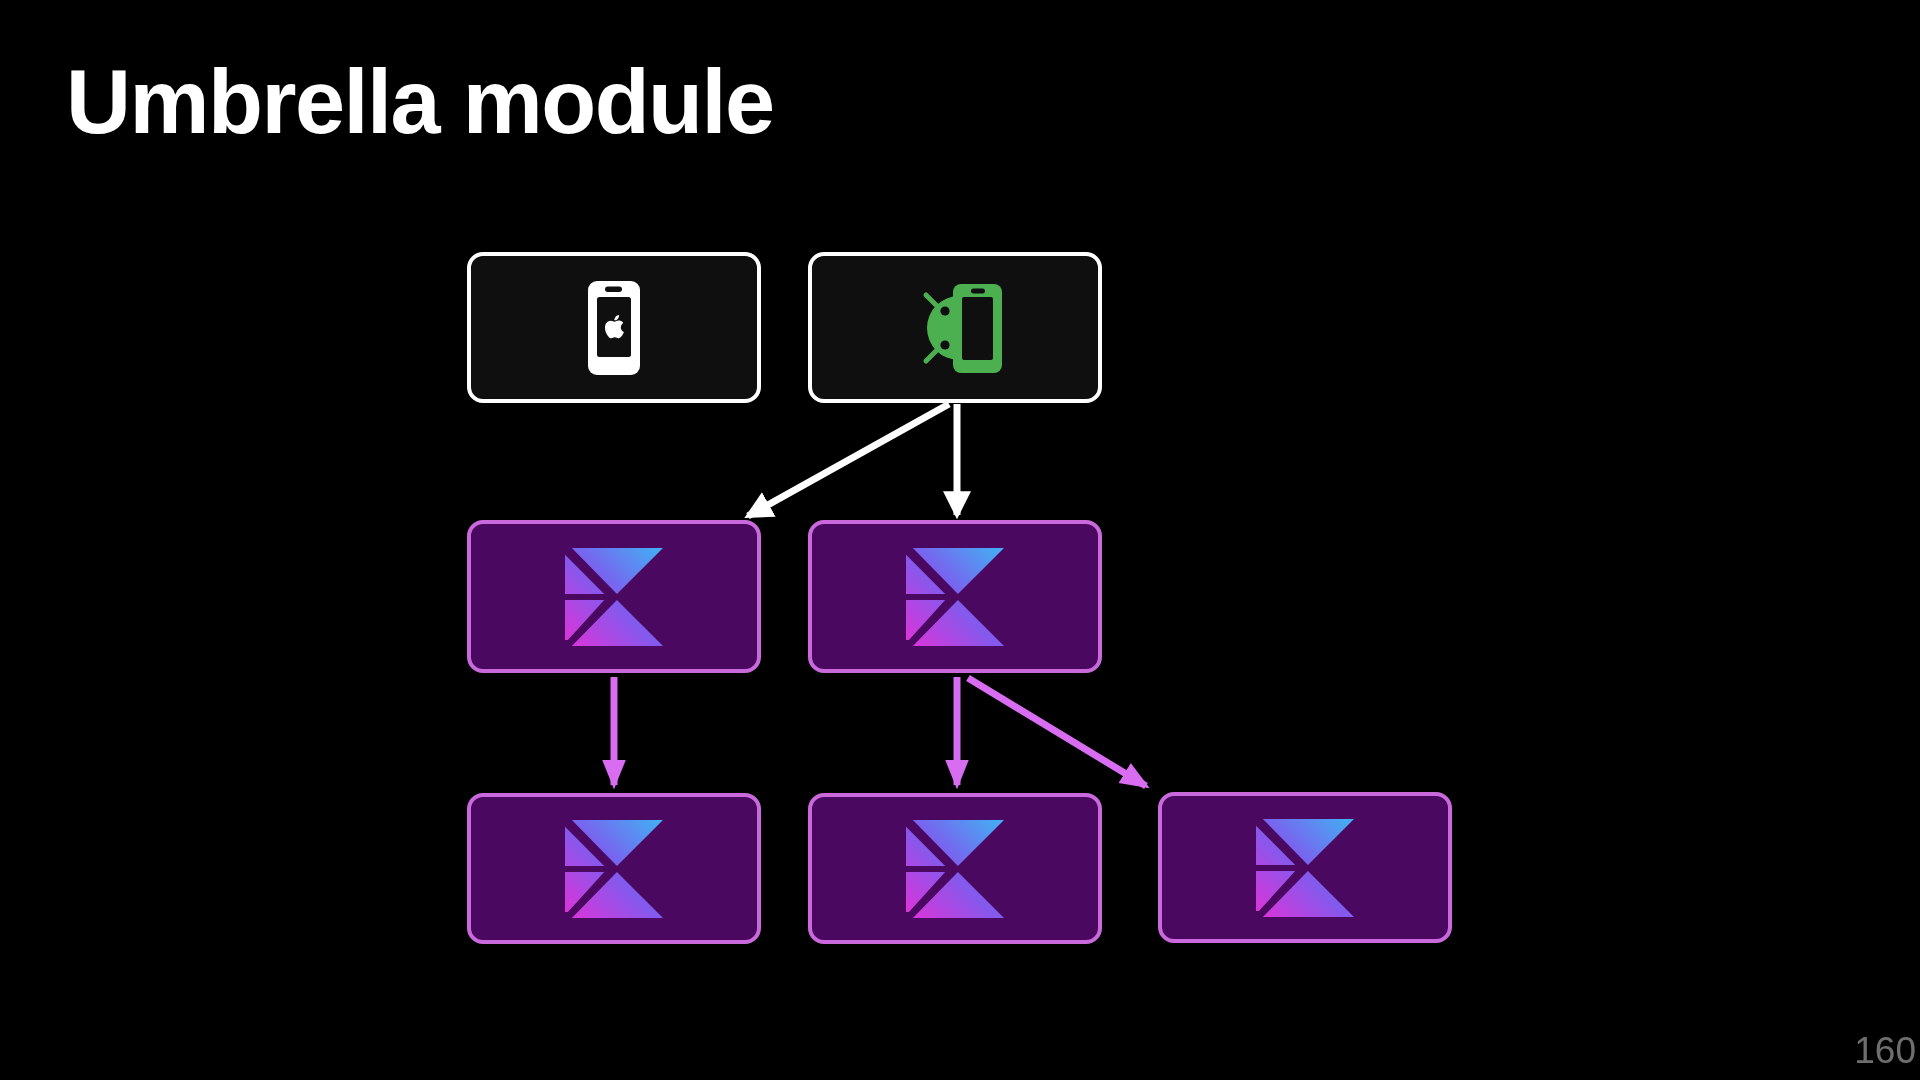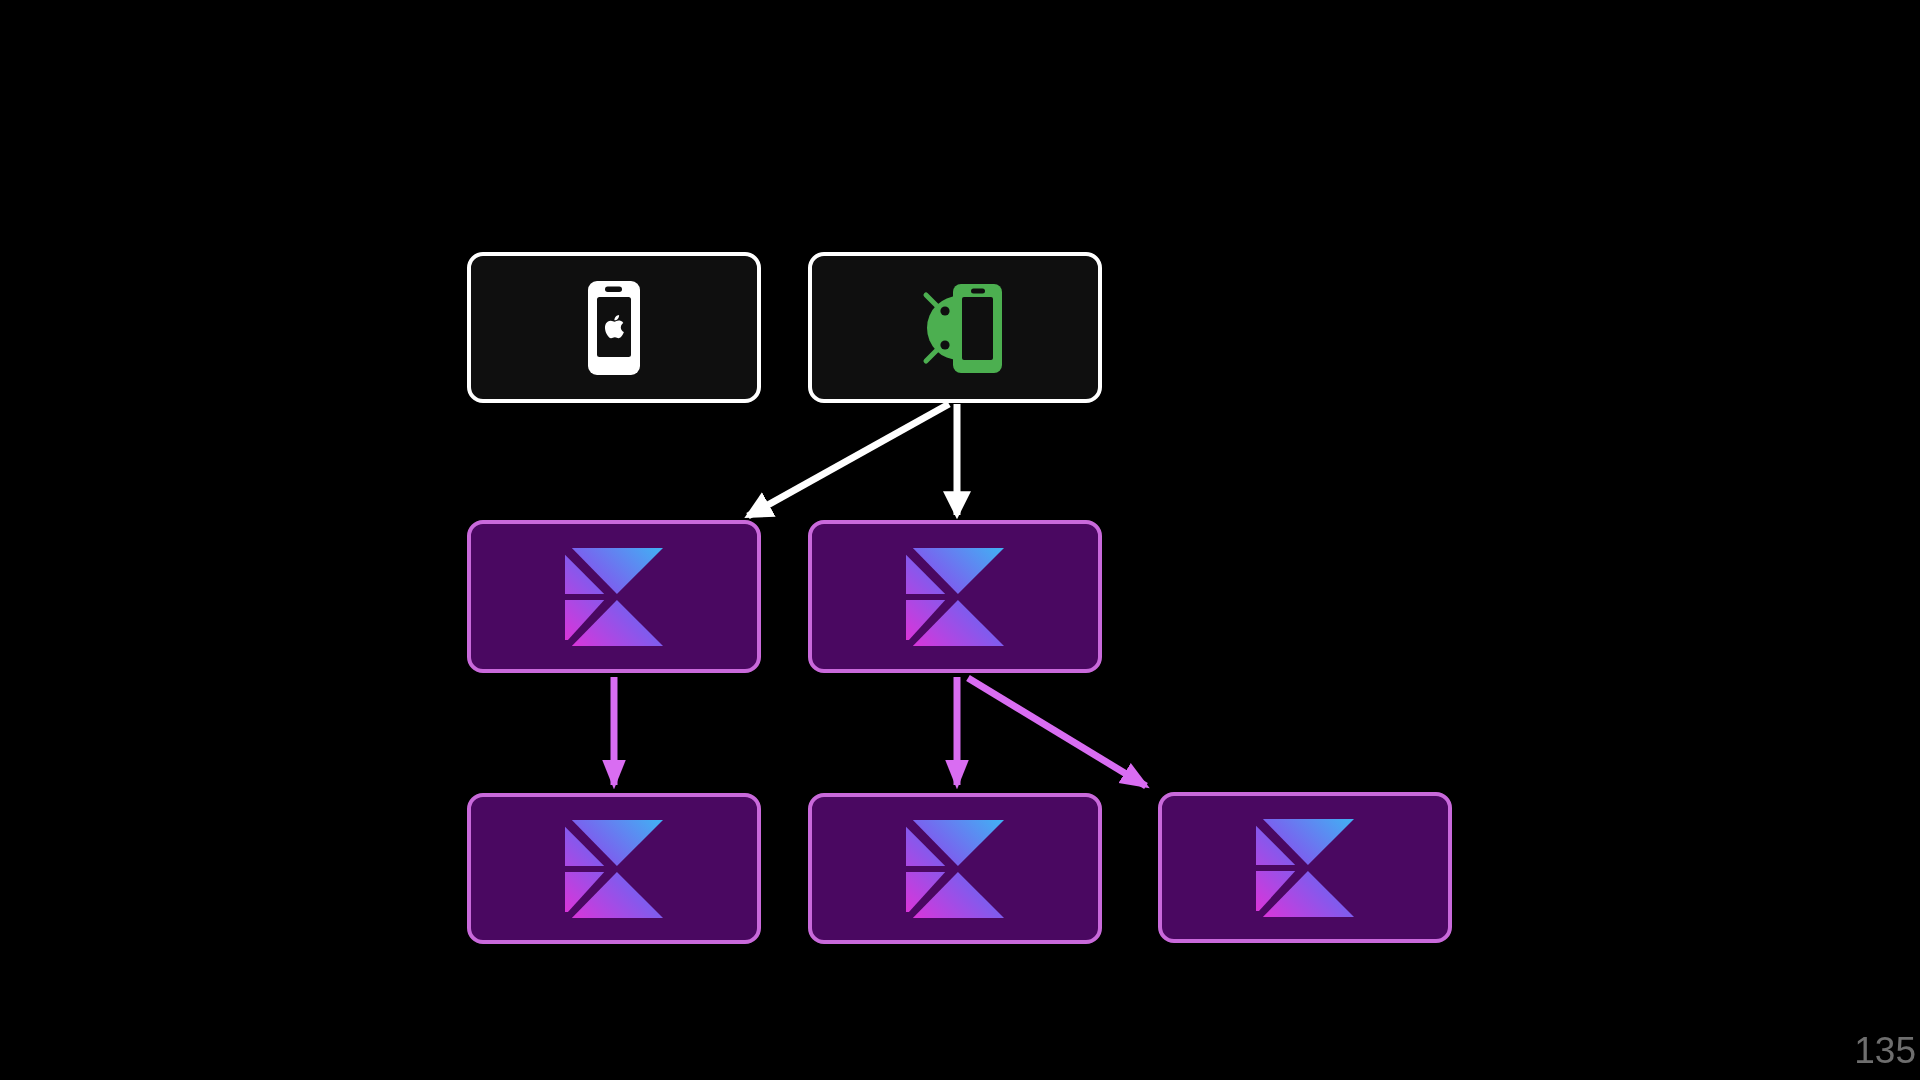--- a/index.html
+++ b/index.html
@@ -63,20 +63,21 @@
     font-size: 37px;
     color: var(--page-number-color, #6e6e6e);
   }
   .hidden-defs { position: absolute; width: 0; height: 0; overflow: hidden; }
 </style>
 </head>
 <body>
 
 <div class="slide">
 
+  <h1 class="title">Umbrella module</h1>
 
   <svg class="hidden-defs" aria-hidden="true">
     <defs>
       <linearGradient id="kgrad" gradientUnits="userSpaceOnUse" x1="0" y1="100" x2="100" y2="0">
         <stop offset="0" style="stop-color:var(--kotlin-gradient-magenta,#e032d8)"></stop>
         <stop offset="0.5" style="stop-color:var(--kotlin-gradient-violet,#7e5cee)"></stop>
         <stop offset="1" style="stop-color:var(--kotlin-gradient-blue,#40b2f4)"></stop>
       </linearGradient>
       <g id="kotlin-mark" fill="url(#kgrad)">
         <path d="M0 7 L40 47 L0 47 Z"></path>
@@ -151,15 +152,15 @@
     <svg width="98" height="98" viewBox="0 0 100 100">
         <use href="#kotlin-mark"></use>
       </svg>
   </div>
   <div class="node module-node node-feat-3">
     <svg width="98" height="98" viewBox="0 0 100 100">
         <use href="#kotlin-mark"></use>
       </svg>
   </div>
 
-  <div class="page-number">135</div>
+  <div class="page-number">160</div>
 
 </div>
 
 </body></html>

